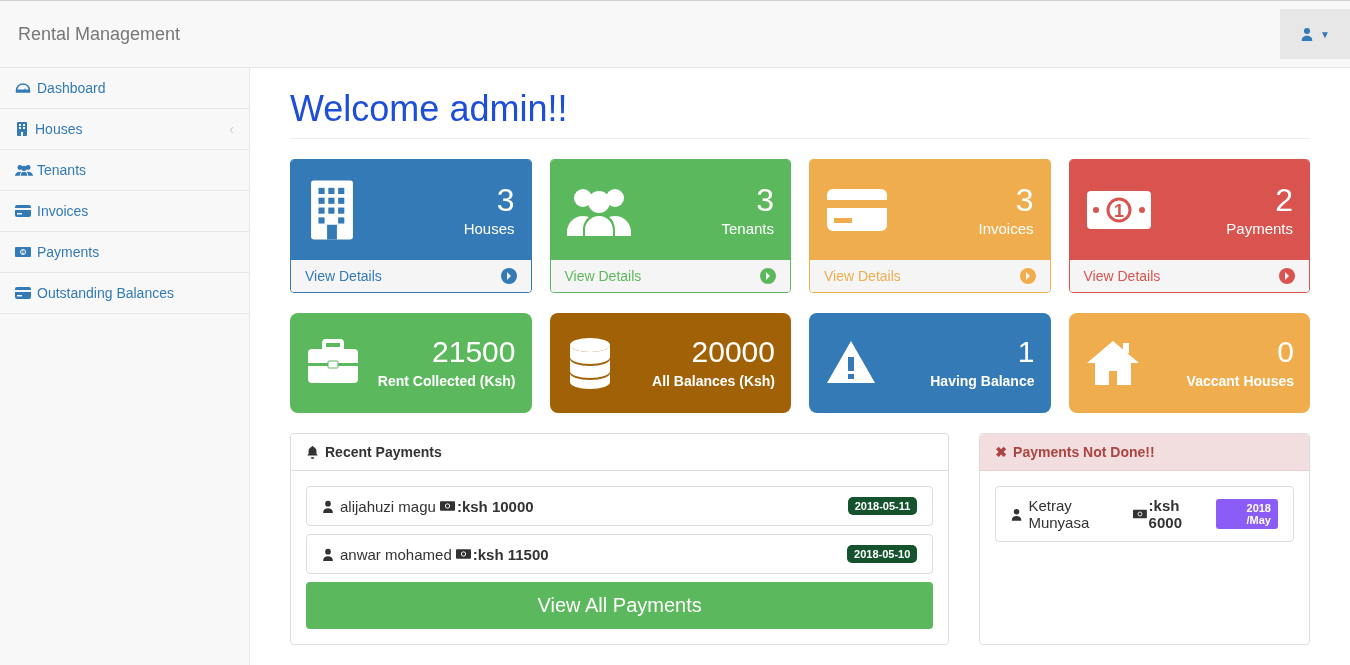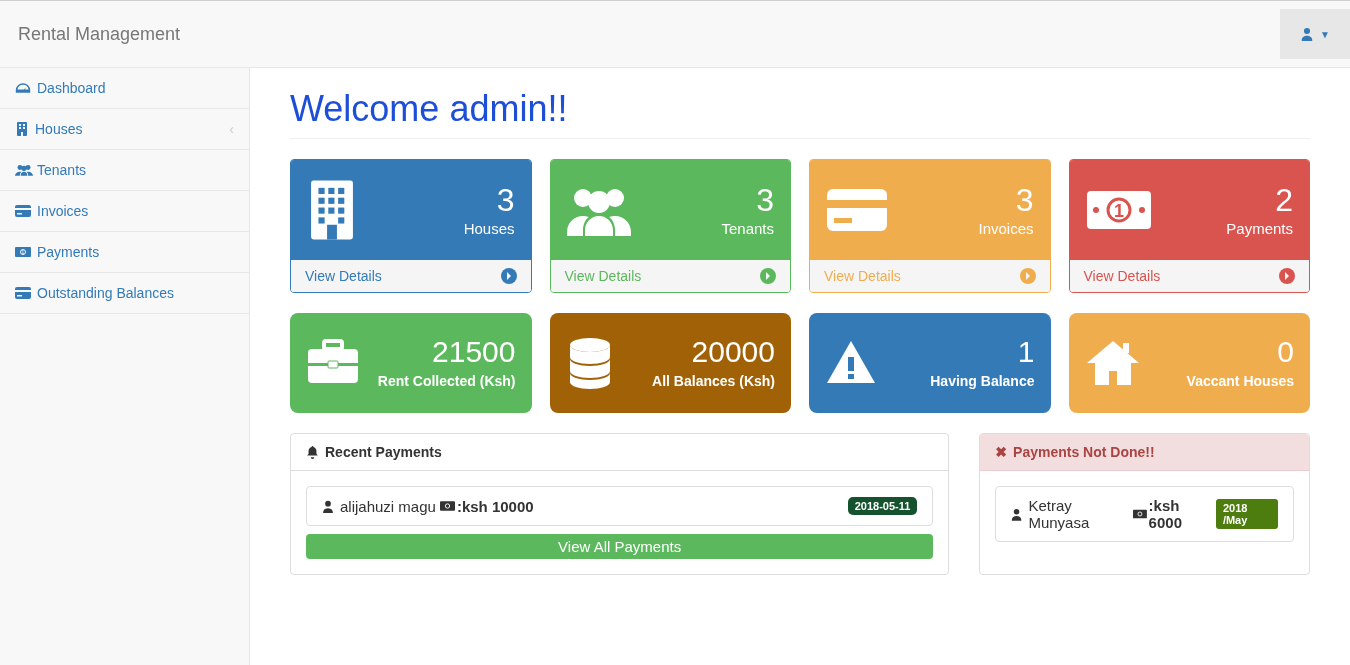--- a/index.html
+++ b/index.html
@@ -55,22 +55,22 @@
 .panels { display: flex; gap: 30px; }
 .panel { border: 1px solid #ddd; border-radius: 4px; }
 .panel-left { flex: 2; }
 .panel-right { flex: 1; }
 .panel-head { padding: 10px 15px; border-bottom: 1px solid #ddd; font-weight: 700; display: flex; align-items: center; gap: 6px; }
 .panel-right .panel-head { background: #f2dede; color: #a94442; border-color: #ebccd1; border-radius: 4px 4px 0 0; }
 .panel-body { padding: 15px; }
 .list-item { border: 1px solid #ddd; border-radius: 4px; padding: 10px 15px; display: flex; align-items: center; margin-bottom: 8px; font-size: 15px; }
 .list-item:last-of-type { margin-bottom: 20px; }
 .badge { background: #14532d; color: #fff; font-size: 11px; font-weight: 700; padding: 3px 7px; border-radius: 5px; margin-left: auto; }
-.badge-inline { background: #4d7c0f; color: #fff; font-size: 11px; font-weight: 700; padding: 3px 7px; border-radius: 3px; margin-left: 4px; }
-.btn-block { display: block; text-align: center; background: #5cb85c; color: #fff; padding: 4px; border-radius: 4px; font-size: 15px; cursor: pointer; }
+.badge-inline { background: #8b5cf6; color: #fff; font-size: 11px; font-weight: 700; padding: 3px 7px; border-radius: 3px; margin-left: 4px; text-align: right; }
+.btn-block { display: block; text-align: center; background: #5cb85c; color: #fff; padding: 12px; border-radius: 4px; font-size: 20px; cursor: pointer; }
 
 svg { display: block; }
 .icon-building { width: 50px; height: 64px; }
 .person { margin-right: 6px; }
 .money { margin: 0 2px 0 4px; }
 .flex-center { display: inline-flex; align-items: center; }
 </style>
 </head>
 <body>
 
@@ -332,20 +332,34 @@
                 </svg>
               <span>alijahuzi magu</span>
               <svg class="money" width="15" height="10" viewBox="0 0 16 10" fill="#333">
                   <rect x="0" y="0" width="16" height="10" rx="1"></rect>
                   <circle cx="8" cy="5" r="2.3" fill="none" stroke="#fff" stroke-width="1"></circle>
                 </svg>
               <b>:ksh 10000</b>
             </span>
             <span class="badge">2018-05-11</span>
           </div>
+          <div class="list-item">
+            <span class="flex-center">
+              <svg class="person" width="12" height="13" viewBox="0 0 14 16" fill="#333">
+                  <path d="M7 8a3.5 3.5 0 1 0 0-7 3.5 3.5 0 0 0 0 7zM1 15c0-3 2.7-5 6-5s6 2 6 5v1H1v-1z"></path>
+                </svg>
+              <span>anwar mohamed</span>
+              <svg class="money" width="15" height="10" viewBox="0 0 16 10" fill="#333">
+                  <rect x="0" y="0" width="16" height="10" rx="1"></rect>
+                  <circle cx="8" cy="5" r="2.3" fill="none" stroke="#fff" stroke-width="1"></circle>
+                </svg>
+              <b>:ksh 11500</b>
+            </span>
+            <span class="badge">2018-05-10</span>
+          </div>
           <div class="btn-block">View All Payments</div>
         </div>
       </div>
 
       <div class="panel panel-right">
         <div class="panel-head">
           <span style="font-weight:900;">✖</span>
           <span>Payments Not Done!!</span>
         </div>
         <div class="panel-body">

